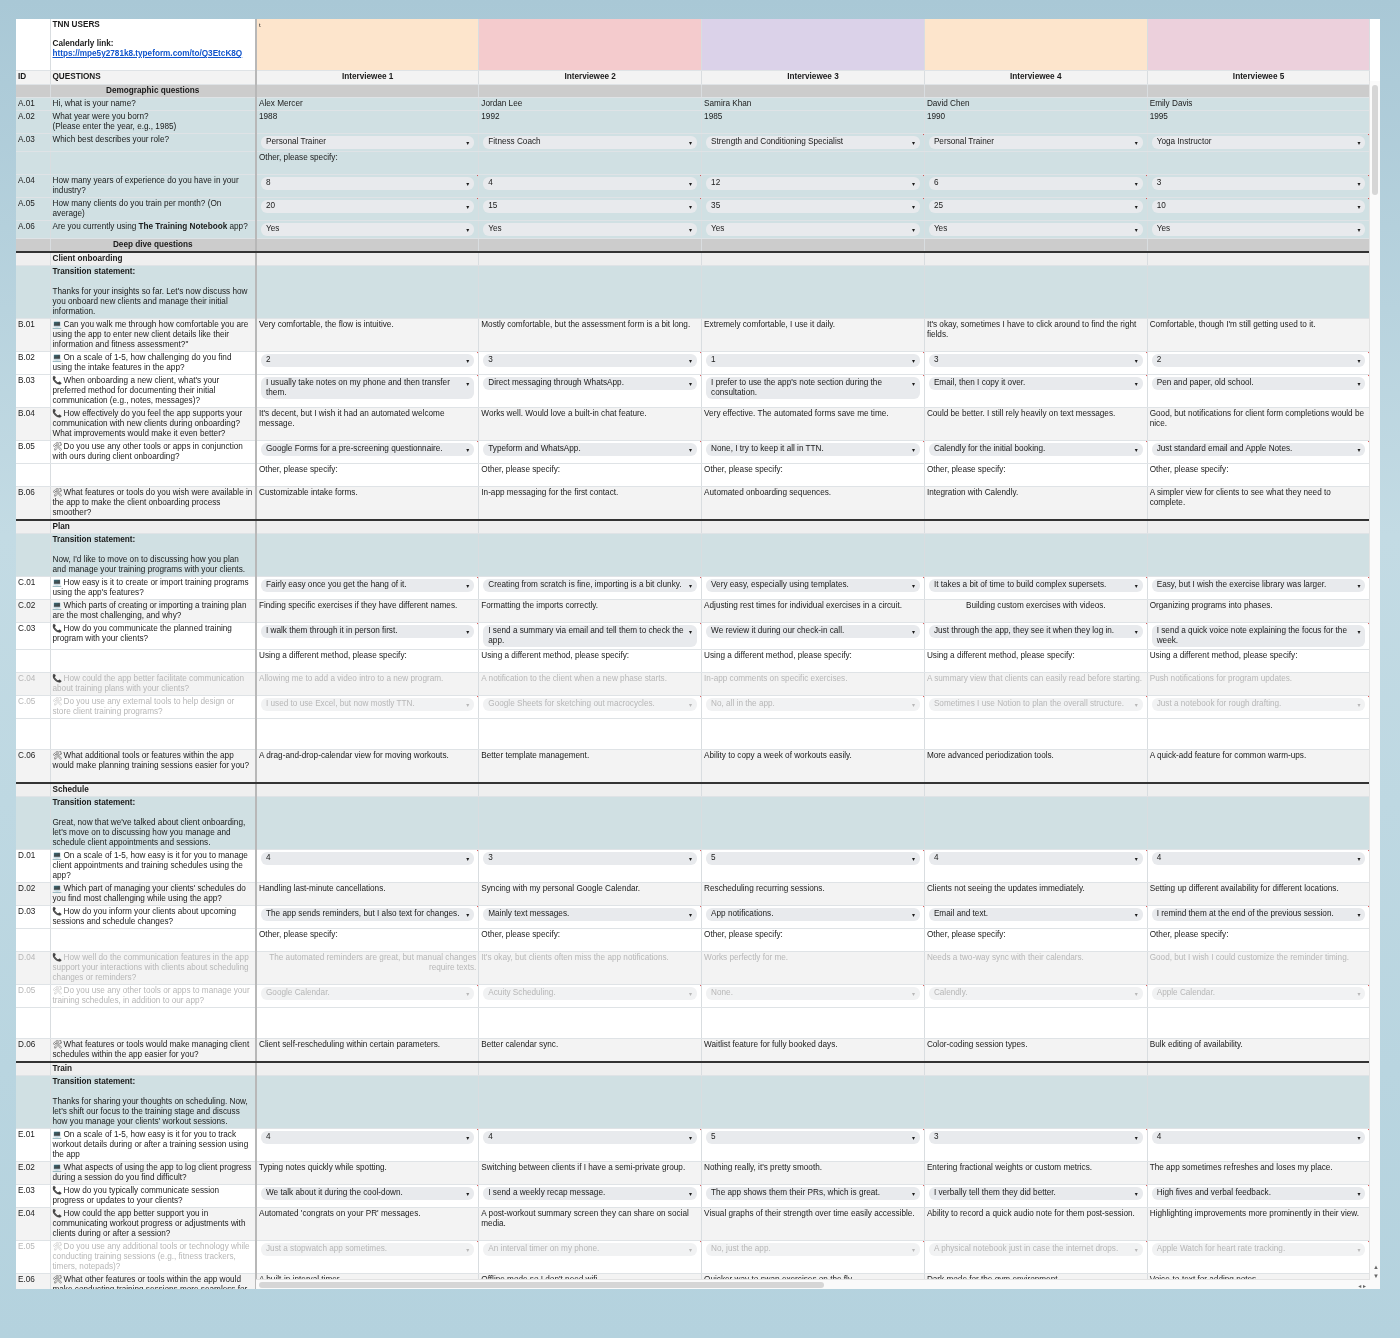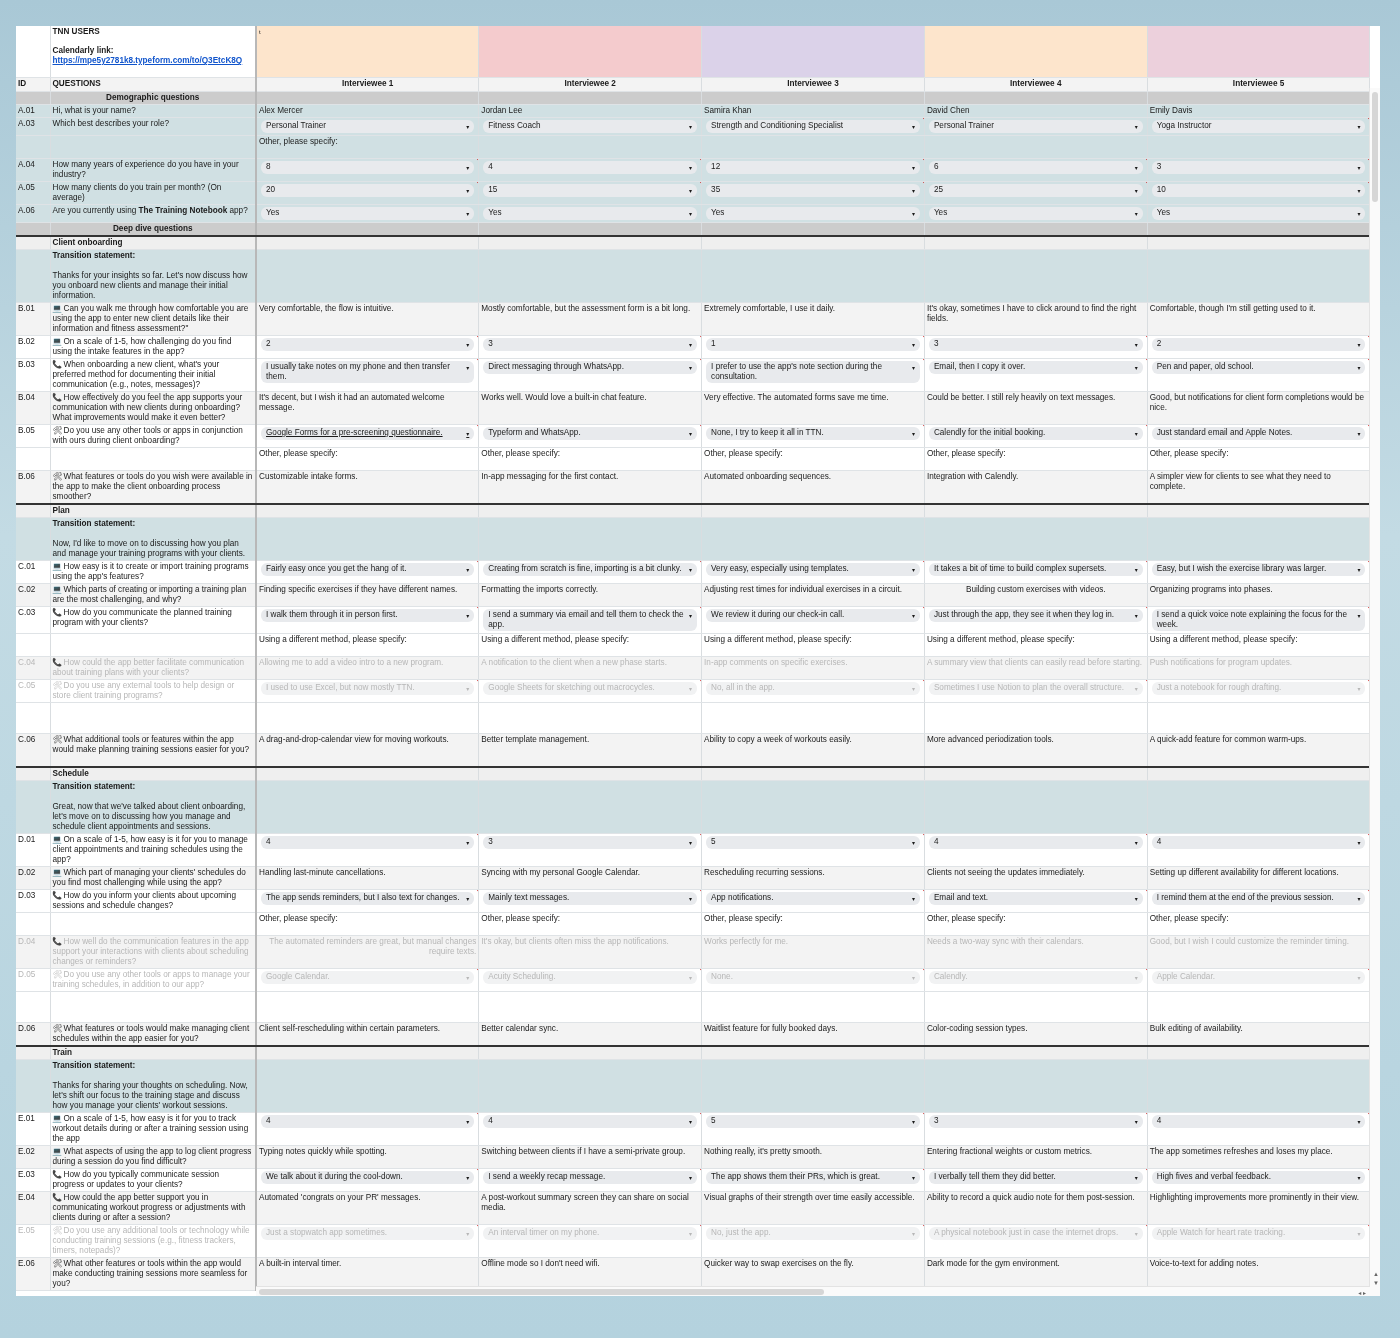--- a/index.html
+++ b/index.html
@@ -1,17 +1,17 @@
 <!DOCTYPE html>
 <html><head>
 <meta charset="utf-8">
 <style>
   html,body{margin:0;padding:0;}
   body{width:1400px;height:1338px;overflow:hidden;background:linear-gradient(180deg,#a9c8d6 0%,#c3dbe4 40%,#b4d2de 100%);font-family:"Liberation Sans",sans-serif;font-size:8.2px;color:#1b1b1b;position:relative;}
-  .sheet{position:absolute;left:16px;top:26px;width:1364px;height:1270px;background:#fff;overflow:hidden;}
+  .sheet{position:absolute;left:16px;top:19px;width:1364px;height:1270px;background:#fff;overflow:hidden;}
   table{border-collapse:collapse;table-layout:fixed;width:1354px;}
   td{border-right:1px solid #d9dde0;border-bottom:1px solid #dfe3e6;padding:1px 2px;vertical-align:top;line-height:10px;overflow:hidden;}
   col.c-id{width:34px} col.c-q{width:206px} col.c-a{width:222.8px}
   td.qcol{border-right:2px solid #b8b8b8;}
   .hdr-top td{height:49px;}
   .hdr-top td.title{font-weight:bold;background:#fff;}
   .title a{color:#1155cc;text-decoration:underline;}
   .colhdr td{background:#f3f3f3;font-weight:bold;text-align:center;height:11px;}
   .colhdr td.l{text-align:left;}
   .sec td{background:#cccccc;font-weight:bold;text-align:center;height:10px;}
@@ -86,20 +86,30 @@
         <tr class="blue">
           <td>A.01</td>
           <td class="qcol" style="white-space: pre-line;">Hi, what is your name?</td>
           <td>Alex Mercer</td>
           <td>Jordan Lee</td>
           <td>Samira Khan</td>
           <td>David Chen</td>
           <td>Emily Davis</td>
         </tr>
         <tr class="blue">
+          <td>A.02</td>
+          <td class="qcol" style="white-space: pre-line;">What year were you born?
+(Please enter the year, e.g., 1985)</td>
+          <td style="height: 20px;">1988</td>
+          <td style="height: 20px;">1992</td>
+          <td style="height: 20px;">1985</td>
+          <td style="height: 20px;">1990</td>
+          <td style="height: 20px;">1995</td>
+        </tr>
+        <tr class="blue">
           <td>A.03</td>
           <td class="qcol" style="white-space: pre-line;">Which best describes your role?</td>
           <td>
             <div class="dd">
               <span>Personal Trainer</span>
               <span class="arrow">▾</span>
             </div>
           </td>
           <td>
             <div class="dd">
@@ -372,21 +382,21 @@
           <td class="qcol"><span class="icon">📞</span><span>How effectively do you feel the app supports your communication with new clients during onboarding? What improvements would make it even better?</span></td>
           <td class="blurred" style="height: 30px;">It's decent, but I wish it had an automated welcome message.</td>
           <td class="blurred" style="height: 30px;">Works well. Would love a built-in chat feature.</td>
           <td class="blurred" style="height: 30px;">Very effective. The automated forms save me time.</td>
           <td class="blurred" style="height: 30px;">Could be better. I still rely heavily on text messages.</td>
           <td class="blurred" style="height: 30px;">Good, but notifications for client form completions would be nice.</td>
         </tr>
         <tr class="white">
           <td>B.05</td>
           <td class="qcol"><span class="icon">🛠</span><span>Do you use any other tools or apps in conjunction with ours during client onboarding?</span></td>
-          <td style="height: 18px; text-decoration: underline;">
+          <td style="height: 18px;">
             <div class="dd blurred">
               <span>Google Forms for a pre-screening questionnaire.</span>
               <span class="arrow">▾</span>
               <span class="flag"></span>
             </div>
           </td>
           <td style="height: 18px;">
             <div class="dd blurred">
               <span>Typeform and WhatsApp.</span>
               <span class="arrow">▾</span>

